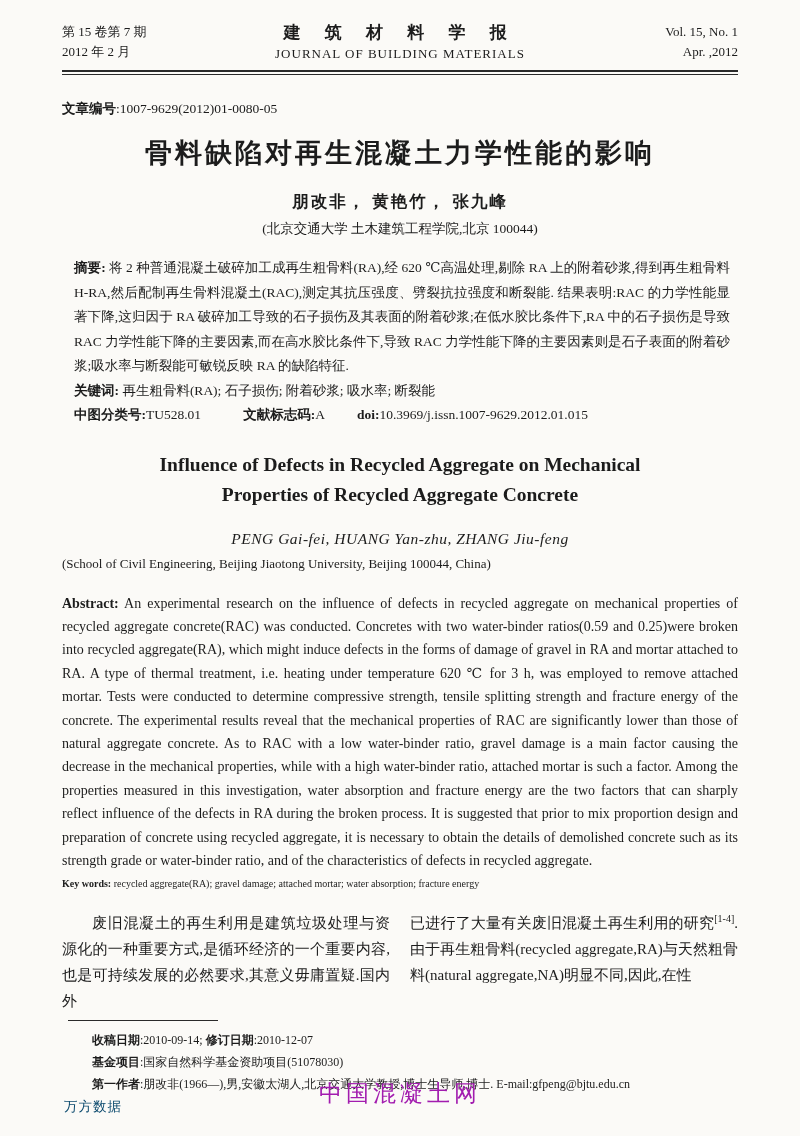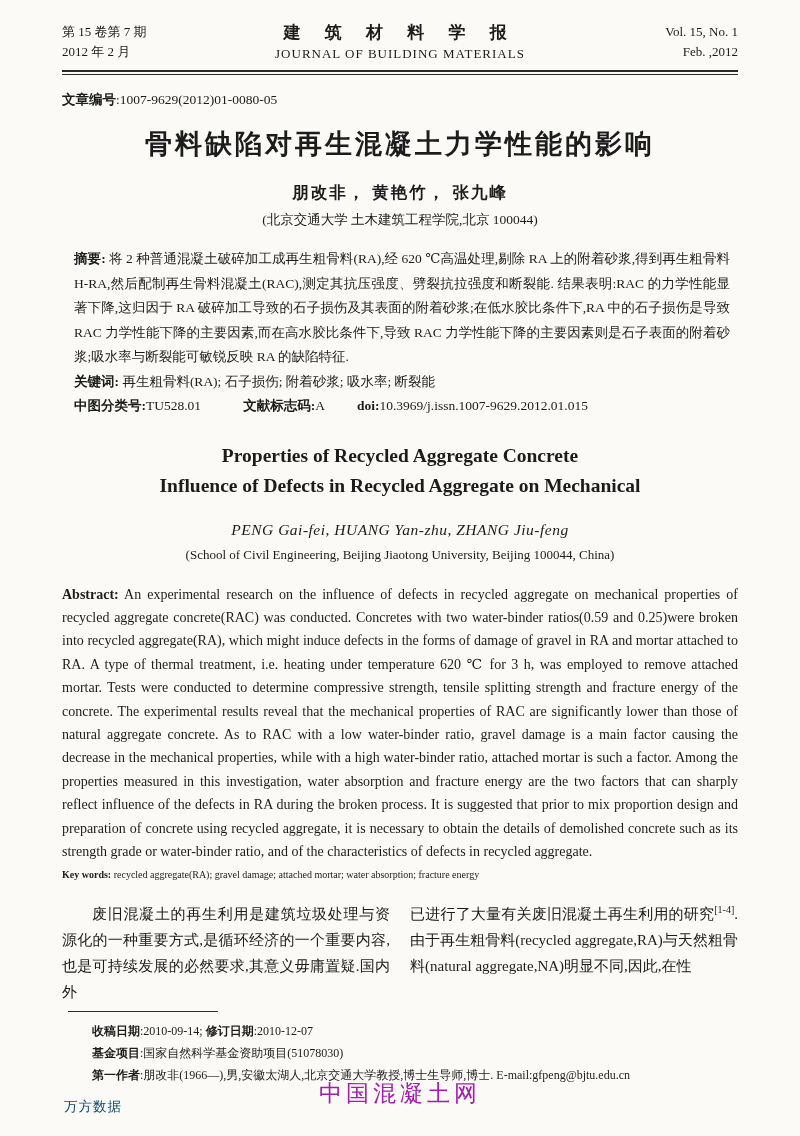--- a/index.html
+++ b/index.html
@@ -19,37 +19,37 @@
 
   
   .journal-header { display: flex; justify-content: space-between; align-items: flex-start; }
   .jh-left, .jh-right { font-size: 13px; line-height: 20px; width: 160px; }
   .jh-right { text-align: right; }
   .jh-center { text-align: center; flex: 1; }
   .jh-cn { font-size: 17px; font-weight: bold; letter-spacing: 10px; line-height: 22px; }
   .jh-en { font-size: 13px; letter-spacing: 1px; line-height: 19px; }
   .rule-double { margin-top: 7px; height: 5px; border-top: 2.5px solid #2a2a2a; border-bottom: 1.2px solid #2a2a2a; }
 
-  .article-id { margin-top: 16px; font-size: 13.5px; }
+  .article-id { margin-top: 25px; font-size: 13.5px; }
   .article-id .lbl { font-weight: bold; }
 
   .title-cn { margin-top: 17px; text-align: center; font-size: 27px; font-weight: bold; letter-spacing: 3px; font-family: "Liberation Sans", "DejaVu Sans", sans-serif; }
   .authors-cn { margin-top: 20px; text-align: center; font-size: 16.5px; font-weight: bold; letter-spacing: 2px; }
   .affil-cn { margin-top: 7px; text-align: center; font-size: 13.5px; }
 
   .abstract-cn { margin: 18px 8px 0 12px; font-size: 13.5px; line-height: 24.5px; text-align: justify; }
   .abstract-cn .lbl, .kw-cn .lbl, .clc-line .lbl { font-weight: bold; }
   .kw-cn { margin-top: 0; }
   .clc-line { margin-top: 0; display: flex; }
   .clc-line .seg2 { margin-left: 42px; }
   .clc-line .seg3 { margin-left: 32px; }
 
   .title-en { margin-top: 22px; text-align: center; font-size: 19.5px; font-weight: bold; line-height: 30px; }
   .authors-en { margin-top: 20px; text-align: center; font-size: 15.5px; font-style: italic; letter-spacing: .5px; }
-  .affil-en { margin-top: 8px; text-align: center; font-size: 13px; }
+  .affil-en { margin-top: 8px; text-align: left; font-size: 13px; }
 
   .abstract-en { margin-top: 20px; font-size: 14px; line-height: 23.4px; text-align: justify; }
   .abstract-en .lbl, .kw-en .lbl { font-weight: bold; }
   .kw-en { font-size: 10px; line-height: 23.4px; }
 
   .columns { margin-top: 14px; display: flex; gap: 20px; }
   .col { width: 328px; font-size: 15px; line-height: 26px; text-align: justify; }
   .col p.indent { text-indent: 2em; }
   sup.cite { font-size: 10px; vertical-align: super; line-height: 0; }
 
@@ -70,21 +70,21 @@
       <div class="jh-left">
         <div>第 15 卷第 7 期</div>
         <div>2012 年 2 月</div>
       </div>
       <div class="jh-center">
         <div class="jh-cn">建 筑 材 料 学 报</div>
         <div class="jh-en">JOURNAL OF BUILDING MATERIALS</div>
       </div>
       <div class="jh-right">
         <div>Vol. 15, No. 1</div>
-        <div>Feb. ,2012</div>
+        <div>Apr. ,2012</div>
       </div>
     </div>
     <div class="rule-double"></div>
 
     <div class="article-id">
       <span class="lbl">文章编号</span><span>:1007-9629(2012)01-0080-05</span>
     </div>
 
     <h1 class="title-cn">骨料缺陷对再生混凝土力学性能的影响</h1>
     <div class="authors-cn">朋改非，  黄艳竹，  张九峰</div>
@@ -94,22 +94,22 @@
       <p><span class="lbl">摘要:</span><span> 将 2 种普通混凝土破碎加工成再生粗骨料(RA),经 620 ℃高温处理,剔除 RA 上的附着砂浆,得到再生粗骨料 H-RA,然后配制再生骨料混凝土(RAC),测定其抗压强度、劈裂抗拉强度和断裂能. 结果表明:RAC 的力学性能显著下降,这归因于 RA 破碎加工导致的石子损伤及其表面的附着砂浆;在低水胶比条件下,RA 中的石子损伤是导致 RAC 力学性能下降的主要因素,而在高水胶比条件下,导致 RAC 力学性能下降的主要因素则是石子表面的附着砂浆;吸水率与断裂能可敏锐反映 RA 的缺陷特征.</span></p>
       <p class="kw-cn"><span class="lbl">关键词:</span><span> 再生粗骨料(RA); 石子损伤; 附着砂浆; 吸水率; 断裂能</span></p>
       <p class="clc-line">
         <span class="seg1"><span class="lbl">中图分类号:</span><span>TU528.01</span></span>
         <span class="seg2"><span class="lbl">文献标志码:</span><span>A</span></span>
         <span class="seg3"><span class="lbl">doi:</span><span>10.3969/j.issn.1007-9629.2012.01.015</span></span>
       </p>
     </div>
 
     <h2 class="title-en">
+      <div>Influence of Defects in Recycled Aggregate on Mechanical</div>
       <div>Properties of Recycled Aggregate Concrete</div>
-      <div>Influence of Defects in Recycled Aggregate on Mechanical</div>
     </h2>
     <div class="authors-en">PENG Gai-fei,   HUANG Yan-zhu,   ZHANG Jiu-feng</div>
     <div class="affil-en">(School of Civil Engineering, Beijing Jiaotong University, Beijing 100044, China)</div>
 
     <div class="abstract-en">
       <p><span class="lbl">Abstract:</span><span> An experimental research on the influence of defects in recycled aggregate on mechanical properties of recycled aggregate concrete(RAC) was conducted. Concretes with two water-binder ratios(0.59 and 0.25)were broken into recycled aggregate(RA), which might induce defects in the forms of damage of gravel in RA and mortar attached to RA. A type of thermal treatment, i.e. heating under temperature 620 ℃ for 3 h, was employed to remove attached mortar. Tests were conducted to determine compressive strength, tensile splitting strength and fracture energy of the concrete. The experimental results reveal that the mechanical properties of RAC are significantly lower than those of natural aggregate concrete. As to RAC with a low water-binder ratio, gravel damage is a main factor causing the decrease in the mechanical properties, while with a high water-binder ratio, attached mortar is such a factor. Among the properties measured in this investigation, water absorption and fracture energy are the two factors that can sharply reflect influence of the defects in RA during the broken process. It is suggested that prior to mix proportion design and preparation of concrete using recycled aggregate, it is necessary to obtain the details of demolished concrete such as its strength grade or water-binder ratio, and of the characteristics of defects in recycled aggregate.</span></p>
       <p class="kw-en"><span class="lbl">Key words:</span><span> recycled aggregate(RA); gravel damage; attached mortar; water absorption; fracture energy</span></p>
     </div>
 
     <div class="columns">

